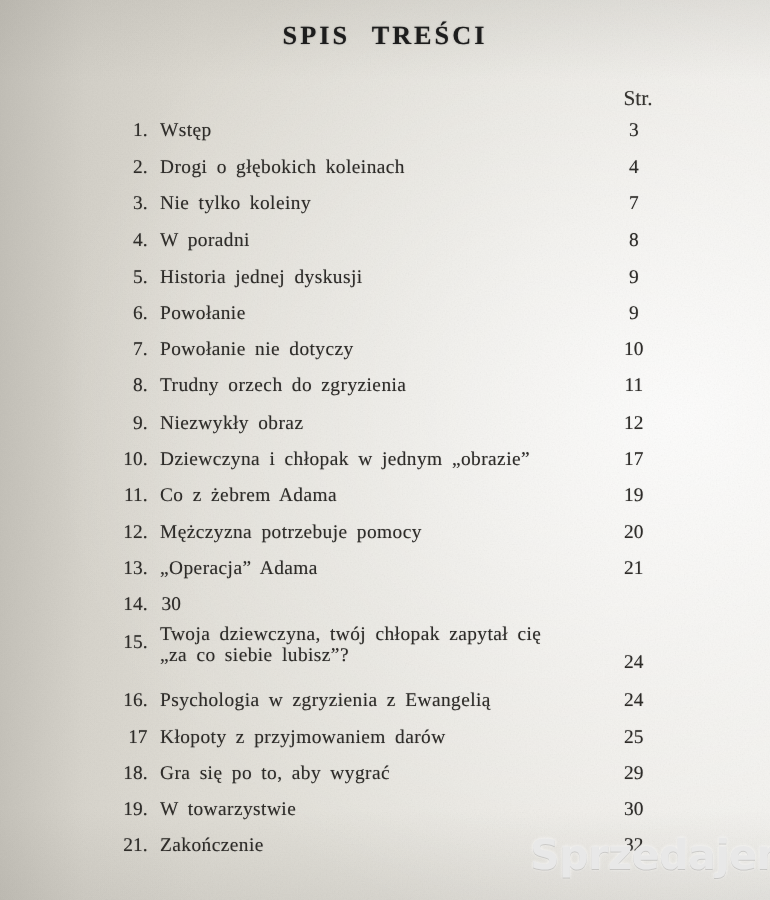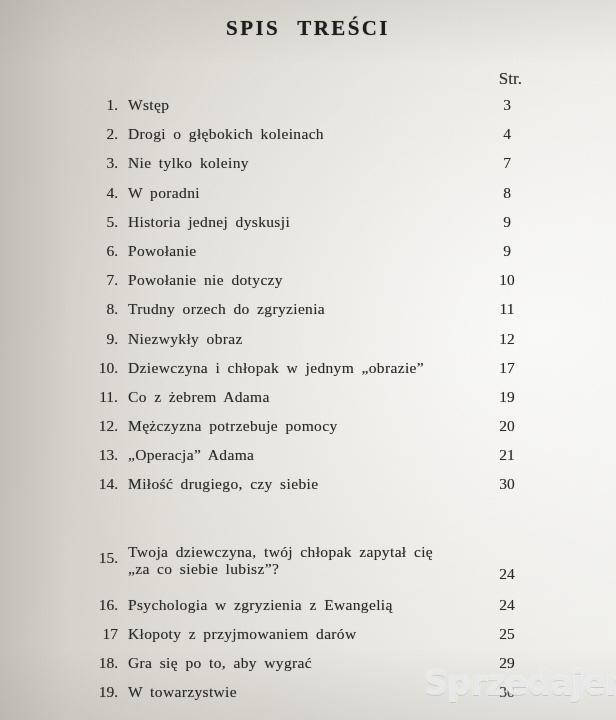--- a/index.html
+++ b/index.html
@@ -76,21 +76,21 @@
     position: absolute;
     top: 90px;
     left: 88px;
     width: 438px;
   }
   .row {
     display: flex;
     align-items: flex-start;
     height: 29.2px;
   }
-  .row.tall { height: 47px; margin-top: 44px; }
+  .row.tall { height: 47px; }
 
   .num {
     flex: 0 0 30px;
     text-align: right;
     font-size: 15.5px;
     line-height: 29.2px;
     color: #2e2c29;
     text-shadow: 0 0 0.8px rgba(45,45,45,0.45);
   }
   .mid {
@@ -337,26 +337,20 @@
         <div class="mid">
           <div class="label-wrap">
             <span class="label">„Operacja” Adama</span>
             <span class="leader"></span>
           </div>
         </div>
         <div class="page">21</div>
       </div>
       <div class="row">
         <div class="num">14.</div>
-        <div class="mid">
-          <div class="label-wrap">
-            <span class="label">Miłość drugiego, czy siebie</span>
-            <span class="leader"></span>
-          </div>
-        </div>
         <div class="page">30</div>
       </div>
       <div class="row tall">
         <div class="num">15.</div>
         <div class="mid">
           <div class="stack">
             <div class="label">Twoja dziewczyna, twój chłopak zapytał cię</div>
             <div class="row2">
               <span class="label line2">„za co siebie lubisz”?</span>
               <span class="leader"></span>
@@ -398,20 +392,30 @@
       <div class="row">
         <div class="num">19.</div>
         <div class="mid">
           <div class="label-wrap">
             <span class="label">W towarzystwie</span>
             <span class="leader"></span>
           </div>
         </div>
         <div class="page">30</div>
       </div>
+      <div class="row">
+        <div class="num">21.</div>
+        <div class="mid">
+          <div class="label-wrap">
+            <span class="label">Zakończenie</span>
+            <span class="leader"></span>
+          </div>
+        </div>
+        <div class="page">32</div>
+      </div>
     </div>
 
   <div id="watermark">
     <span id="wm-text">Sprzedajemy</span>
     <span id="wm-badge" style="background: rgb(224, 37, 43);">.pl</span>
   </div>
 
 </div>
 
 </body></html>

